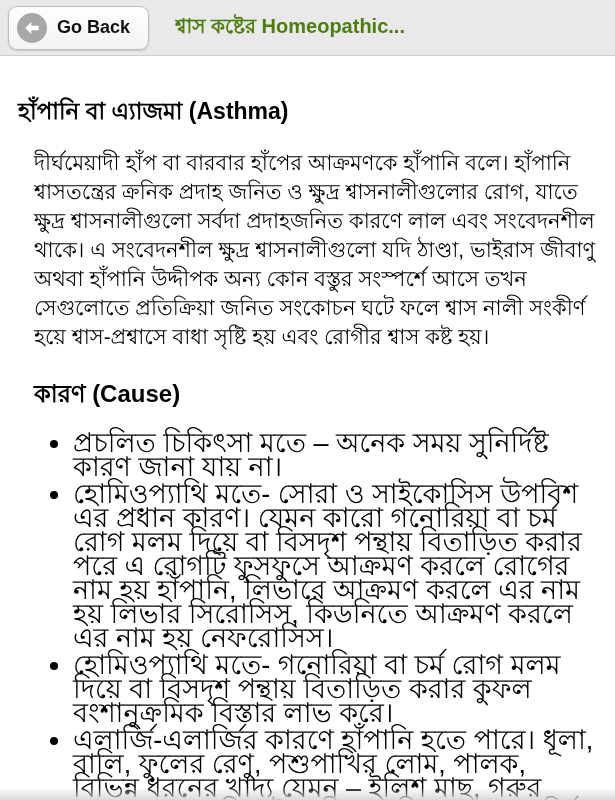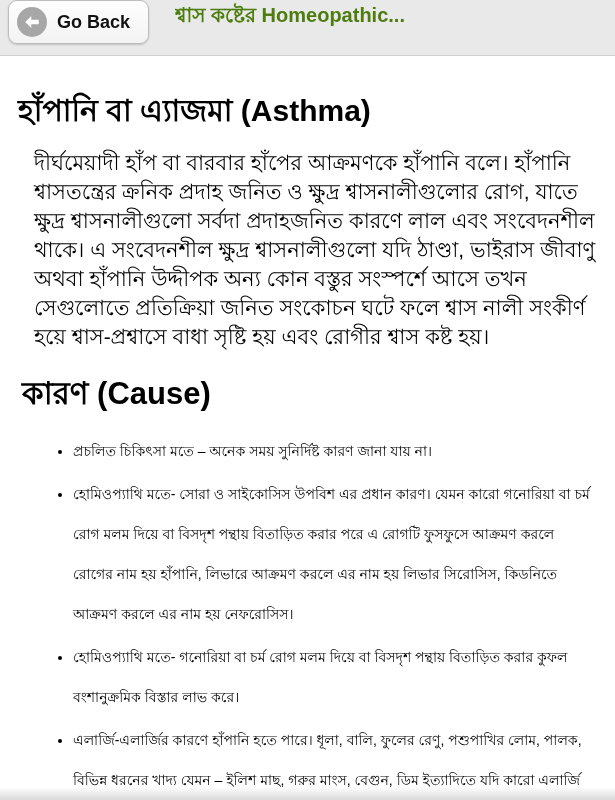--- a/index.html
+++ b/index.html
@@ -12,20 +12,21 @@
     color: #000000;
     font-family: "Liberation Sans", "DejaVu Sans", sans-serif;
   }
 
   
   .header-bar {
     height: 56px;
     background: #e9e9e9;
     border-bottom: 1px solid #cfcfcf;
     display: flex;
+    align-items: center;
     box-sizing: border-box;
   }
   .go-back-button {
     margin-left: 8px;
     height: 44px;
     box-sizing: border-box;
     display: flex;
     align-items: center;
     gap: 10px;
     padding: 6px 18px 6px 8px;
@@ -58,44 +59,44 @@
     font-size: 20px;
     margin-left: 26px;
     white-space: nowrap;
     overflow: hidden;
     color: #4d7c0f;
   }
 
   
   .article-content { padding: 0 18px; }
   .article-content h1 {
-    font-size: 30px;
+    font-size: 23px;
     font-weight: bold;
     margin: 40px 0 0 0;
     line-height: 30px;
   }
   .article-content p {
     font-size: 21px;
     line-height: 29px;
     margin: 22px 0 0 16px;
   }
   .article-content h2 {
-    font-size: 31px;
+    font-size: 24px;
     font-weight: bold;
-    margin: 28px 0 0 4px;
+    margin: 28px 0 0 16px;
     line-height: 30px;
   }
   .causes-list {
     margin: 22px 0 0 0;
     padding-left: 55px;
     list-style: disc outside;
   }
   .causes-list li {
-    font-size: 14px;
-    line-height: 40px;
+    font-size: 27px;
+    line-height: 24px;
     margin-bottom: 3px;
   }
 
   
   .bottom-fade {
     position: absolute;
     left: 0;
     bottom: 0;
     width: 100%;
     height: 13px;

